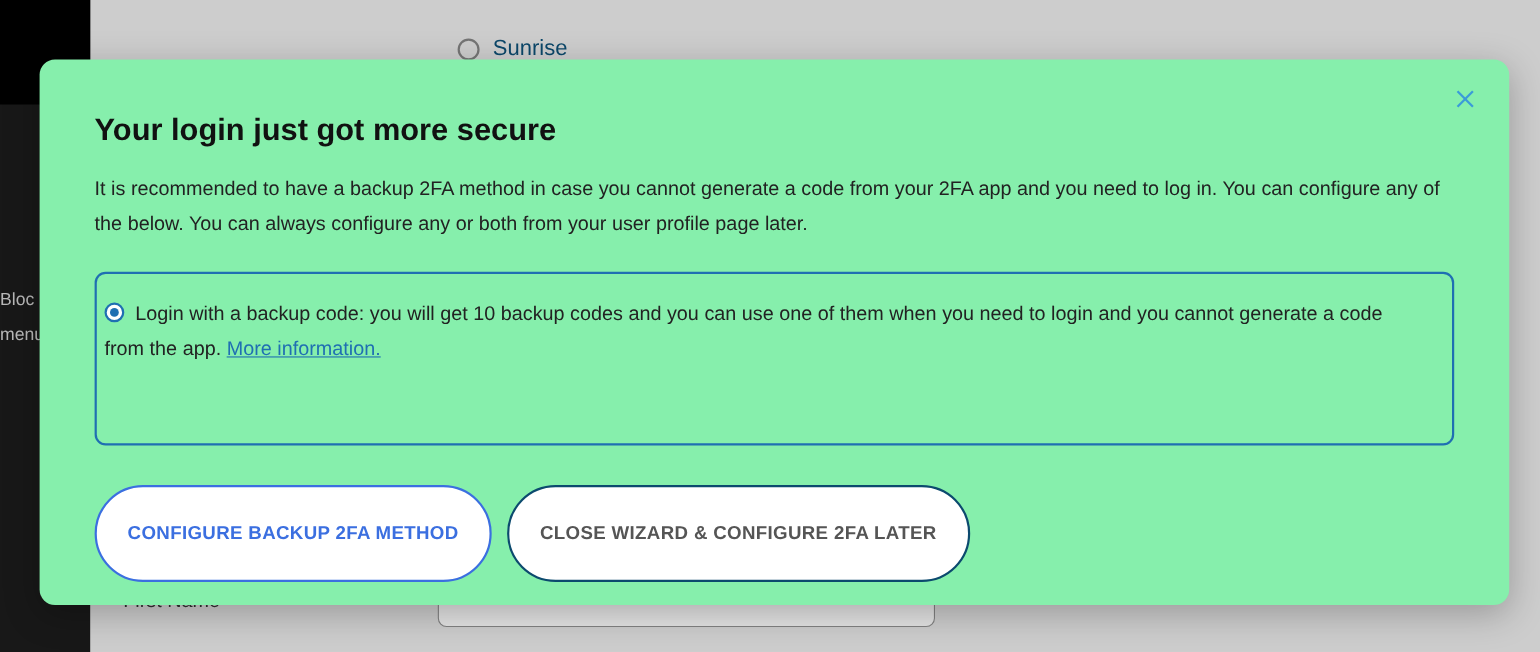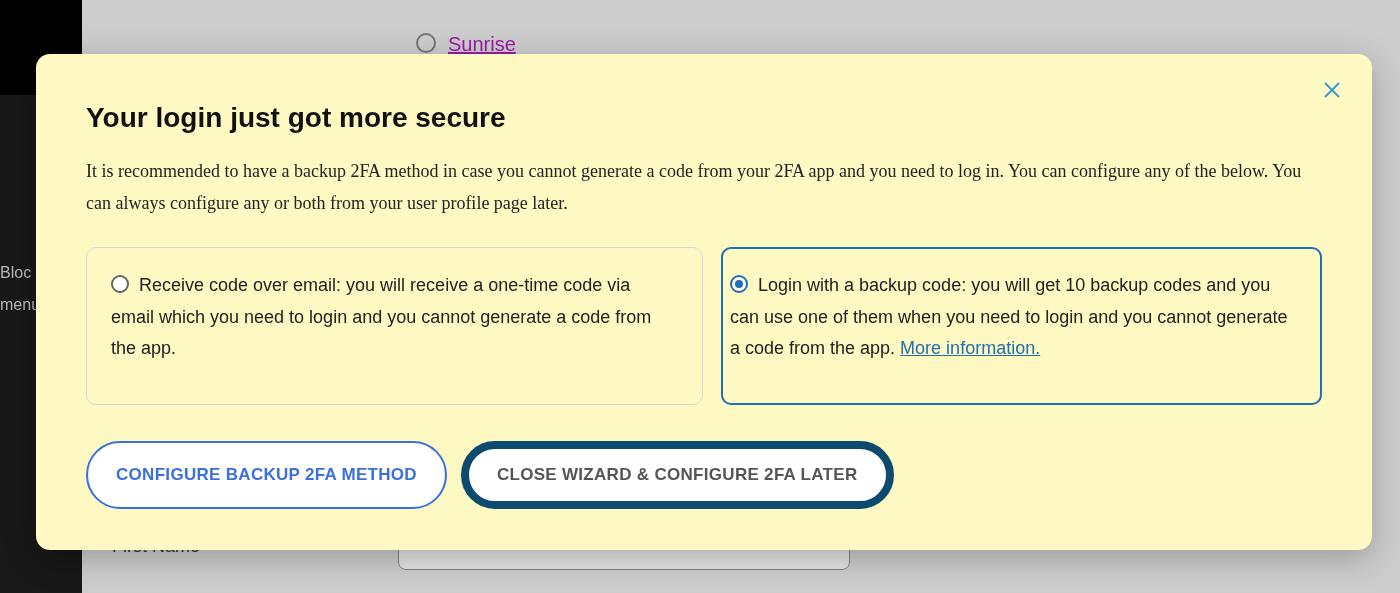--- a/index.html
+++ b/index.html
@@ -18,60 +18,59 @@
       position: absolute; left: 0; top: 0; width: 82px; height: 95px;
       background: #000;
     }
     .bg-sidebar-text1 {
       position: absolute; left: 0; top: 264px; color: #c0c0c0; font-size: 16px;
     }
     .bg-sidebar-text2 {
       position: absolute; left: 0; top: 296px; color: #c0c0c0; font-size: 16px;
     }
     .bg-radio-row {
-      position: absolute; left: 416px; top: 33px; display: flex; gap: 12px;
-      color: #a21caf; font-size: 20px; text-decoration: underline;
+      position: absolute; left: 416px; top: 33px; display: flex; align-items: center; gap: 12px;
+      color: #0c4a6e; font-size: 20px;
     }
     .bg-radio-circle {
       width: 20px; height: 20px; border: 2px solid #7a7a7a; border-radius: 50%; background: transparent;
     }
     .bg-field-label {
       position: absolute; left: 112px; top: 536px; color: #333; font-size: 18px;
     }
     .bg-field-input {
       position: absolute; left: 398px; top: 524px; width: 452px; height: 46px;
       border: 1px solid #888; border-radius: 8px; background: #eee;
     }
     .dim-overlay {
       position: absolute; inset: 0; background: rgba(0,0,0,0.04);
     }
 
     
     .modal {
       position: absolute;
       left: 36px; top: 54px; width: 1336px; height: 496px;
-      background: #fef9c3;
+      background: #86efac;
       border-radius: 14px;
       box-shadow: 0 8px 32px rgba(0,0,0,0.25);
       padding: 48px 50px 44px 50px;
     }
     .modal-close {
       position: absolute; top: 22px; right: 26px;
       width: 28px; height: 28px; display: flex; align-items: center; justify-content: center;
       color: #3a9ad9; cursor: pointer;
       background: none; border: none;
     }
     .modal-close svg { width: 18px; height: 18px; stroke: #3a9ad9; stroke-width: 2; }
     .modal-title {
       font-size: 28px; font-weight: 700; color: #111; margin-bottom: 22px;
     }
     .modal-desc {
       font-size: 18px; line-height: 1.75; color: #222; margin-bottom: 28px;
       max-width: 1230px;
-      font-family: Liberation Serif, serif;
     }
     .options-row {
       display: flex; gap: 18px; margin-bottom: 36px;
     }
     .option-card {
       flex: 1;
       border: 1px solid #d9d9d9;
       border-radius: 10px;
       padding: 22px 24px 24px 24px;
       min-height: 158px;
@@ -97,33 +96,33 @@
     }
     .option-text { display: inline; }
     .more-link {
       color: #1f6fb2; text-decoration: underline; cursor: pointer;
     }
     .buttons-row {
       display: flex; gap: 14px;
     }
     .pill-btn {
       border-radius: 999px;
-      padding: 16px 28px;
+      padding: 32px 28px;
       font-size: 17px;
       font-weight: 700;
       letter-spacing: 0.3px;
       background: #fff;
       cursor: pointer;
     }
     .pill-btn.primary {
       border: 2px solid #3b6fe0;
       color: #3b6fe0;
     }
     .pill-btn.secondary {
-      border: 8px solid #0c4a6e;
+      border: 2px solid #0c4a6e;
       color: #555;
       text-align: center;
     }
   </style>
 </head>
 <body>
 
 <div class="bg-page">
   <div class="bg-sidebar">
     <div class="bg-sidebar-top"></div>
@@ -144,23 +143,20 @@
     <svg viewBox="0 0 18 18">
       <line x1="2" y1="2" x2="16" y2="16"></line>
       <line x1="16" y1="2" x2="2" y2="16"></line>
     </svg>
   </button>
 
   <h1 class="modal-title">Your login just got more secure</h1>
   <p class="modal-desc">It is recommended to have a backup 2FA method in case you cannot generate a code from your 2FA app and you need to log in. You can configure any of the below. You can always configure any or both from your user profile page later.</p>
 
   <div class="options-row">
-    <div class="option-card">
-      <span class="option-radio"></span><span class="option-text">Receive code over email: you will receive a one-time code via email which you need to login and you cannot generate a code from the app.</span>
-    </div>
     <div class="option-card selected">
       <span class="option-radio"></span><span class="option-text">Login with a backup code: you will get 10 backup codes and you can use one of them when you need to login and you cannot generate a code from the app. </span><a class="more-link">More information.</a>
     </div>
   </div>
 
   <div class="buttons-row">
     <button class="pill-btn primary">CONFIGURE BACKUP 2FA METHOD</button>
     <button class="pill-btn secondary">CLOSE WIZARD &amp; CONFIGURE 2FA LATER</button>
   </div>
 </div>

